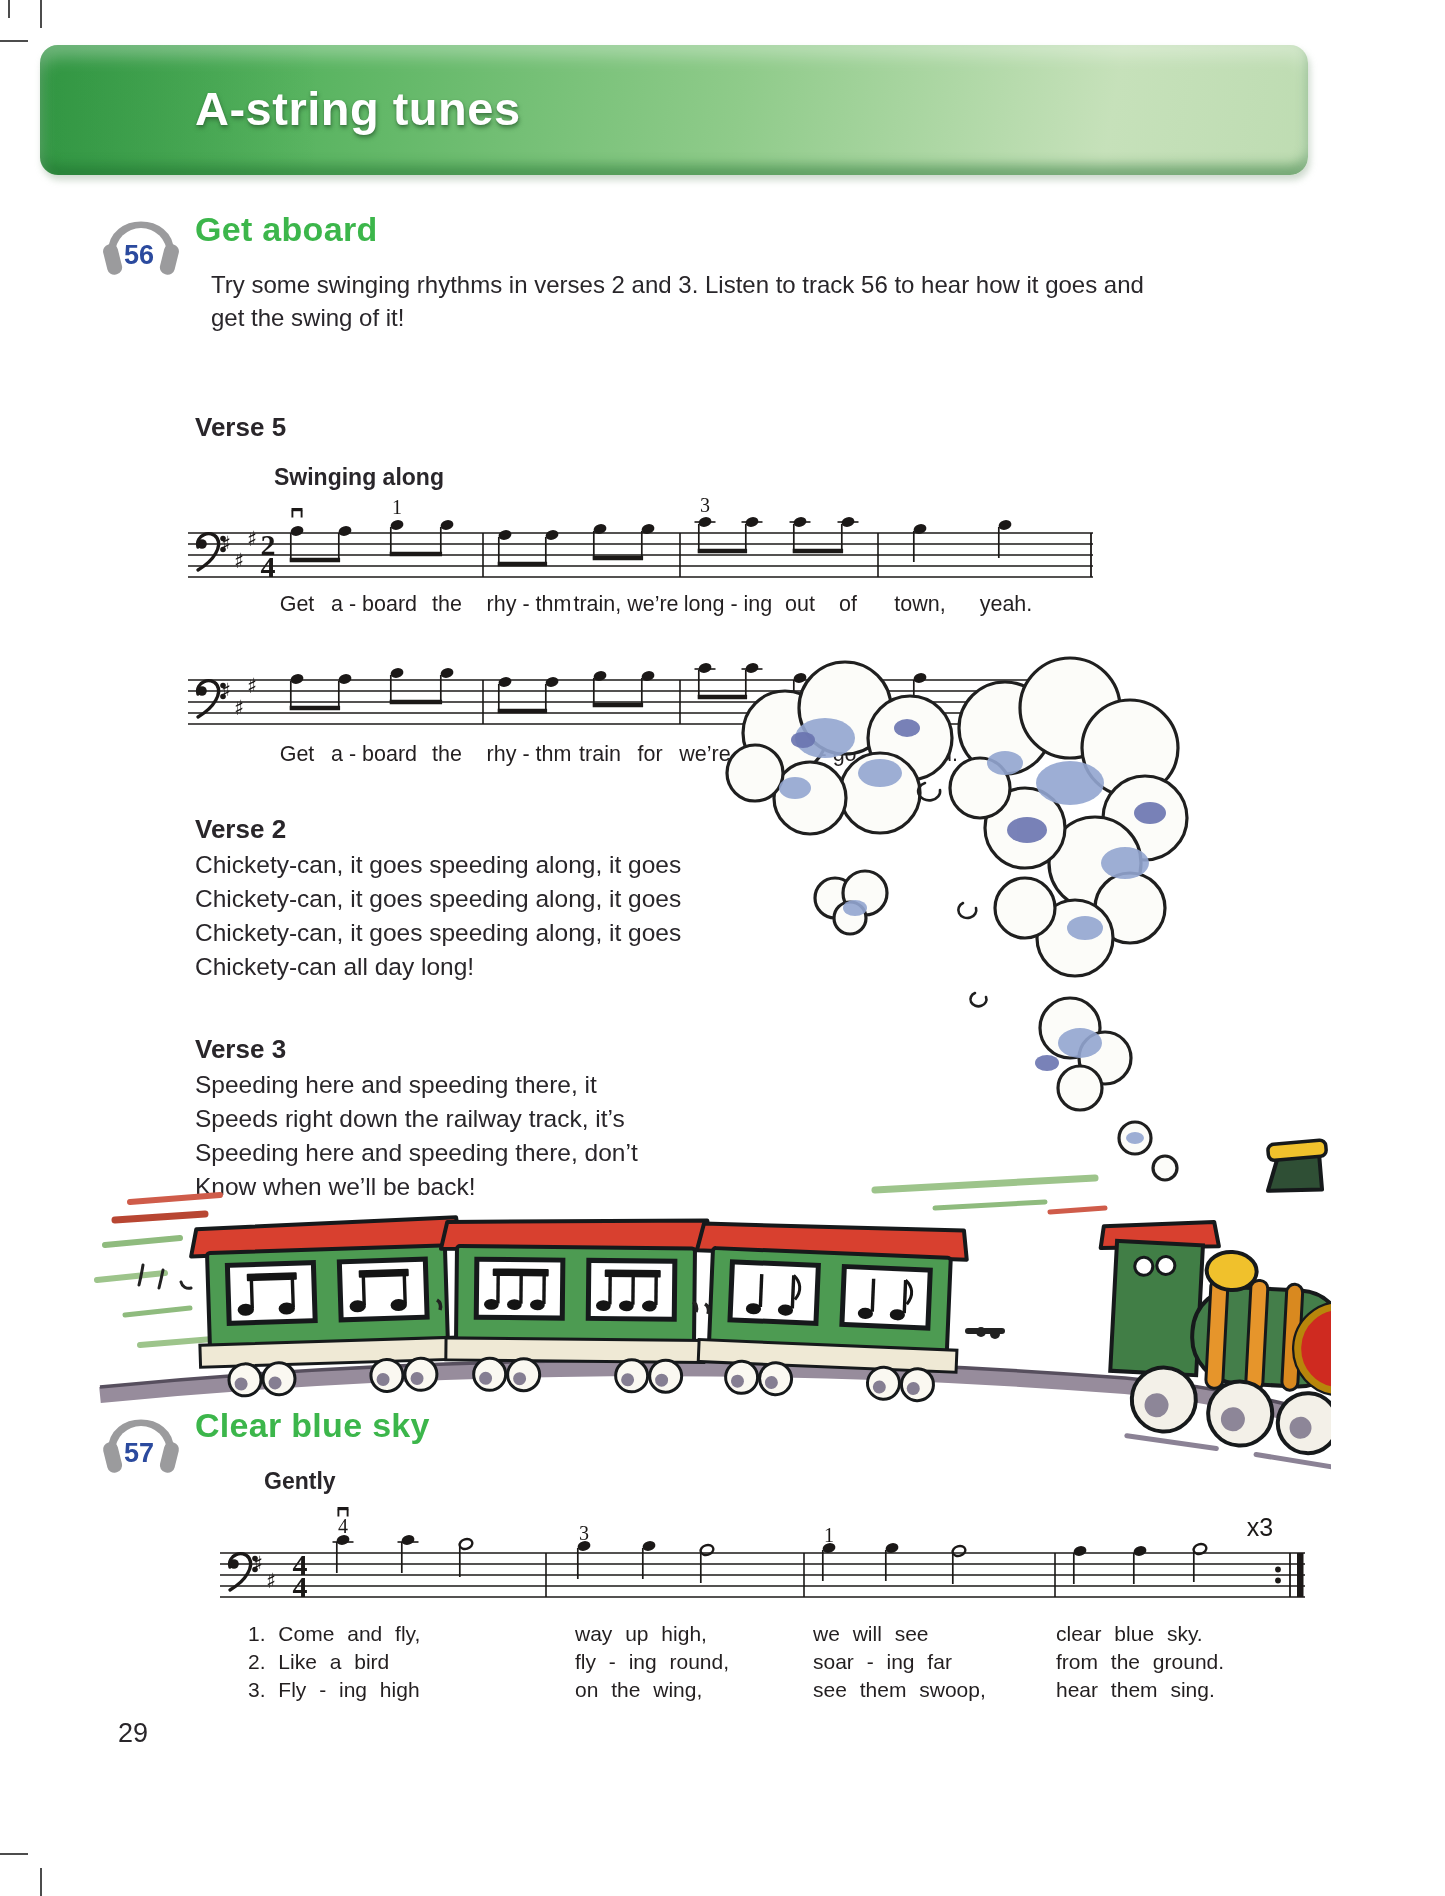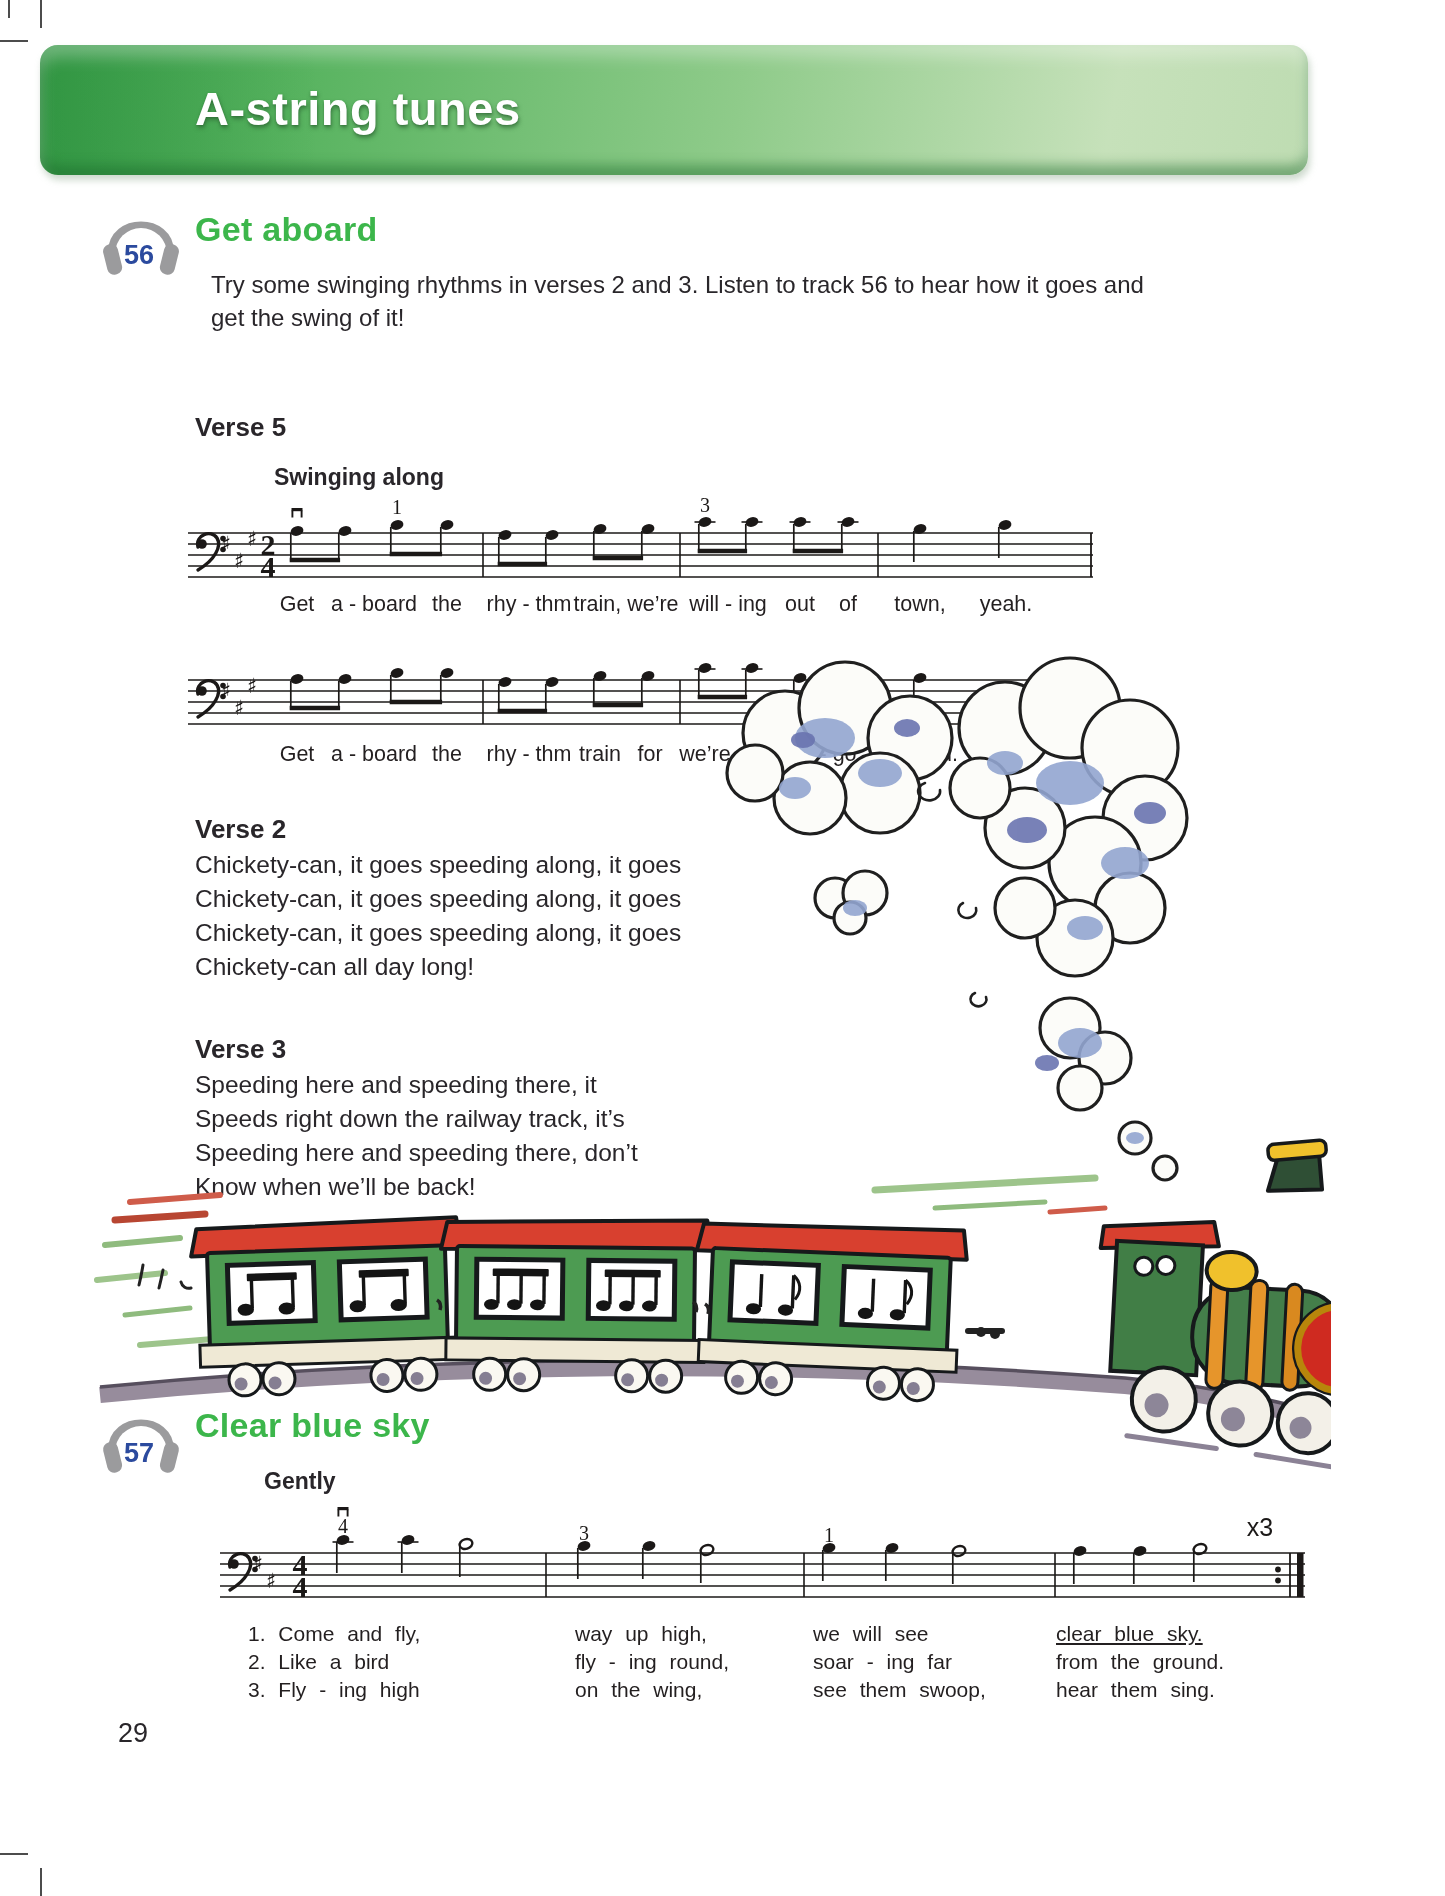--- a/index.html
+++ b/index.html
@@ -133,21 +133,21 @@
       <text x="209" y="12" class="fing">1</text>
       <text x="517" y="10" class="fing">3</text>
       <line x1="903" y1="38" x2="903" y2="82" stroke="#1b1817" stroke-width="1.8"></line>
     </svg>
   <div class="lyr" style="left:188px;top:592px;width:905px">
       <span style="left: 109px;">Get</span>
       <span style="left: 186px;">a - board</span>
       <span style="left: 259px;">the</span>
       <span style="left: 341px;">rhy - thm</span>
       <span style="left: 438px; text-align: center;">train, we’re</span>
-      <span style="left: 540px;">will - ing</span>
+      <span style="left: 540px;">long - ing</span>
       <span style="left: 612px;">out</span>
       <span style="left: 660px;">of</span>
       <span style="left: 732px;">town,</span>
       <span style="left: 818px;">yeah.</span>
     </div>
 
   <svg style="left:188px;top:642px" width="905" height="120" viewBox="0 0 905 120">
       <line x1="0" y1="38" x2="905" y2="38" stroke="#1b1817" stroke-width="1.4"></line>
       <line x1="0" y1="49" x2="905" y2="49" stroke="#1b1817" stroke-width="1.4"></line>
       <line x1="0" y1="60" x2="905" y2="60" stroke="#1b1817" stroke-width="1.4"></line>
@@ -466,21 +466,21 @@
       <circle cx="1058" cy="86.5" r="2.9" fill="#1b1817"></circle>
       <circle cx="1058" cy="97.5" r="2.9" fill="#1b1817"></circle>
       <line x1="1070" y1="70" x2="1070" y2="114" stroke="#1b1817" stroke-width="1.8"></line>
       <rect x="1077" y="70" width="6.5" height="44" fill="#1b1817"></rect>
     </svg>
 
   <div class="lyr-grid">
       <span style="left: 248px; top: 1622px;">1. Come and fly,</span>
       <span style="left: 575px; top: 1622px;">way up high,</span>
       <span style="left: 813px; top: 1622px;">we will see</span>
-      <span style="left: 1056px; top: 1622px; text-decoration: underline;">clear blue sky.</span>
+      <span style="left: 1056px; top: 1622px;">clear blue sky.</span>
       <span style="left: 248px; top: 1650px;">2. Like a bird</span>
       <span style="left: 575px; top: 1650px;">fly - ing round,</span>
       <span style="left: 813px; top: 1650px;">soar - ing far</span>
       <span style="left: 1056px; top: 1650px;">from the ground.</span>
       <span style="left: 248px; top: 1678px;">3. Fly - ing high</span>
       <span style="left: 575px; top: 1678px;">on the wing,</span>
       <span style="left: 813px; top: 1678px;">see them swoop,</span>
       <span style="left: 1056px; top: 1678px;">hear them sing.</span>
     </div>
 

